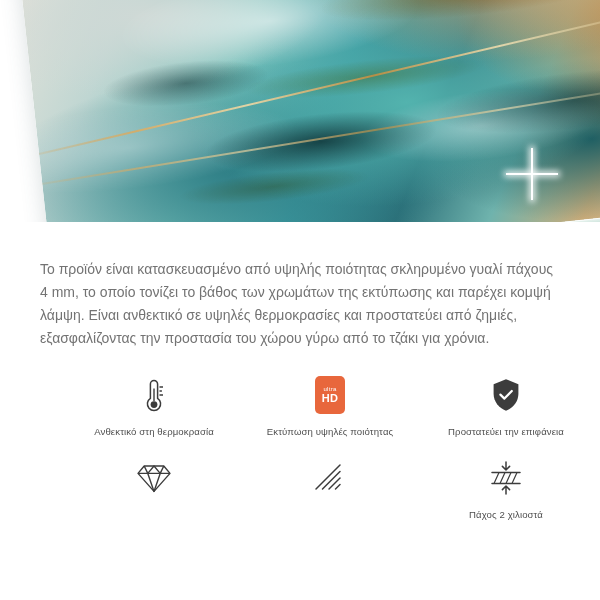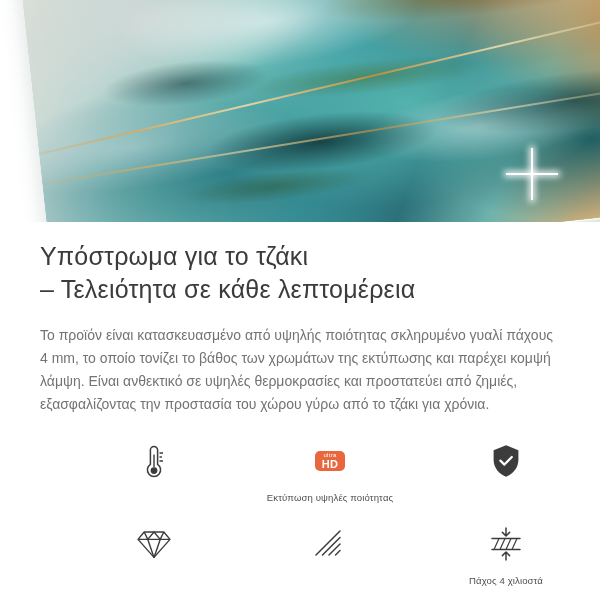--- a/index.html
+++ b/index.html
@@ -176,21 +176,21 @@
     justify-content: center;
   }
   .feature-label {
     margin-top: 8px;
     font-size: 9.6px;
     color: #4f4f4f;
     letter-spacing: .1px;
   }
   .hd-badge {
     width: 30px;
-    height: 20px;
+    height: 38px;
     border-radius: 5px;
     background: #e8673c;
     color: #ffffff;
     display: flex;
     flex-direction: column;
     align-items: center;
     justify-content: center;
     line-height: 1;
   }
   .hd-badge .t1 { font-size: 6px; letter-spacing: .3px; margin-bottom: 1px; }
@@ -210,56 +210,54 @@
       <div class="art-dark"></div>
       <div class="art-gold-line"></div>
       <div class="art-gold-line two"></div>
 
       <div class="glass-edge"></div>
     </div>
     <div class="sparkle"></div>
   </div>
 
   <div class="content">
-    <h1 class="headline">
-      <span>Υπόστρωμα για το τζάκι</span>
-      <span class="line2">– Τελειότητα σε κάθε λεπτομέρεια</span>
-    </h1>
     <p class="body-text">Το προϊόν είναι κατασκευασμένο από υψηλής ποιότητας σκληρυμένο γυαλί πάχους 4 mm, το οποίο τονίζει το βάθος των χρωμάτων της εκτύπωσης και παρέχει κομψή λάμψη. Είναι ανθεκτικό σε υψηλές θερμοκρασίες και προστατεύει από ζημιές, εξασφαλίζοντας την προστασία του χώρου γύρω από το τζάκι για χρόνια.</p>
 
     <div class="features">
 
       <div class="feature">
         <div class="feature-icon">
           <svg width="30" height="38" viewBox="0 0 30 38" fill="none" stroke="#3c3c3c" stroke-width="1.5">
             <path d="M15 4.5a3.6 3.6 0 0 1 3.6 3.6v14.2a6.6 6.6 0 1 1-7.2 0V8.1A3.6 3.6 0 0 1 15 4.5z"></path>
             <path d="M15 12.5v12.8" stroke-width="1.4"></path>
             <circle cx="15" cy="28.6" r="3.4" fill="#3c3c3c" stroke="none"></circle>
             <path d="M20.5 11h3.5M20.5 15h2.4M20.5 19h3.5" stroke-width="1.3"></path>
           </svg>
         </div>
+        <div class="feature-label">Ανθεκτικό στη θερμοκρασία</div>
       </div>
 
       <div class="feature">
         <div class="feature-icon">
           <div class="hd-badge">
             <span class="t1">ultra</span>
             <span class="t2">HD</span>
           </div>
         </div>
         <div class="feature-label">Εκτύπωση υψηλές ποιότητας</div>
       </div>
 
       <div class="feature">
         <div class="feature-icon">
           <svg width="34" height="38" viewBox="0 0 34 38">
             <path d="M17 3.2 4.6 8.2v9.4c0 8.2 5.3 14.6 12.4 17.2 7.1-2.6 12.4-9 12.4-17.2V8.2z" fill="#3c3c3c"></path>
             <path d="M11.4 18.6l4 4 7.4-7.6" fill="none" stroke="#ffffff" stroke-width="2.2" stroke-linecap="round" stroke-linejoin="round"></path>
           </svg>
         </div>
+        <div class="feature-label">Προστατεύει την επιφάνεια</div>
       </div>
 
       <div class="feature">
         <div class="feature-icon">
           <svg width="38" height="34" viewBox="0 0 38 34" fill="none" stroke="#3c3c3c" stroke-width="1.4" stroke-linejoin="round">
             <path d="M9.2 5h19.6l6.2 7.4L19 30.4 3 12.4z"></path>
             <path d="M3 12.4h32M9.2 5l3.6 7.4L19 30.4l6.2-18 3.6-7.4"></path>
             <path d="M12.8 12.4 19 5l6.2 7.4"></path>
           </svg>
         </div>
@@ -278,18 +276,18 @@
 
       <div class="feature">
         <div class="feature-icon">
           <svg width="40" height="38" viewBox="0 0 40 38" fill="none" stroke="#3c3c3c" stroke-width="1.5" stroke-linecap="round" stroke-linejoin="round">
             <path d="M20 3v7.5M16.4 7.4 20 11l3.6-3.6"></path>
             <path d="M6 13.5h28M6 24.5h28"></path>
             <path d="M8 24.5 13 13.5M14 24.5 19 13.5M20 24.5 25 13.5M26 24.5 31 13.5" stroke-width="1.2"></path>
             <path d="M20 35v-7.5M16.4 30.6 20 27l3.6 3.6"></path>
           </svg>
         </div>
-        <div class="feature-label">Πάχος 4 χιλιοστά</div>
+        <div class="feature-label">Πάχος 2 χιλιοστά</div>
       </div>
 
     </div>
   </div>
 </div>
 
 </body></html>

